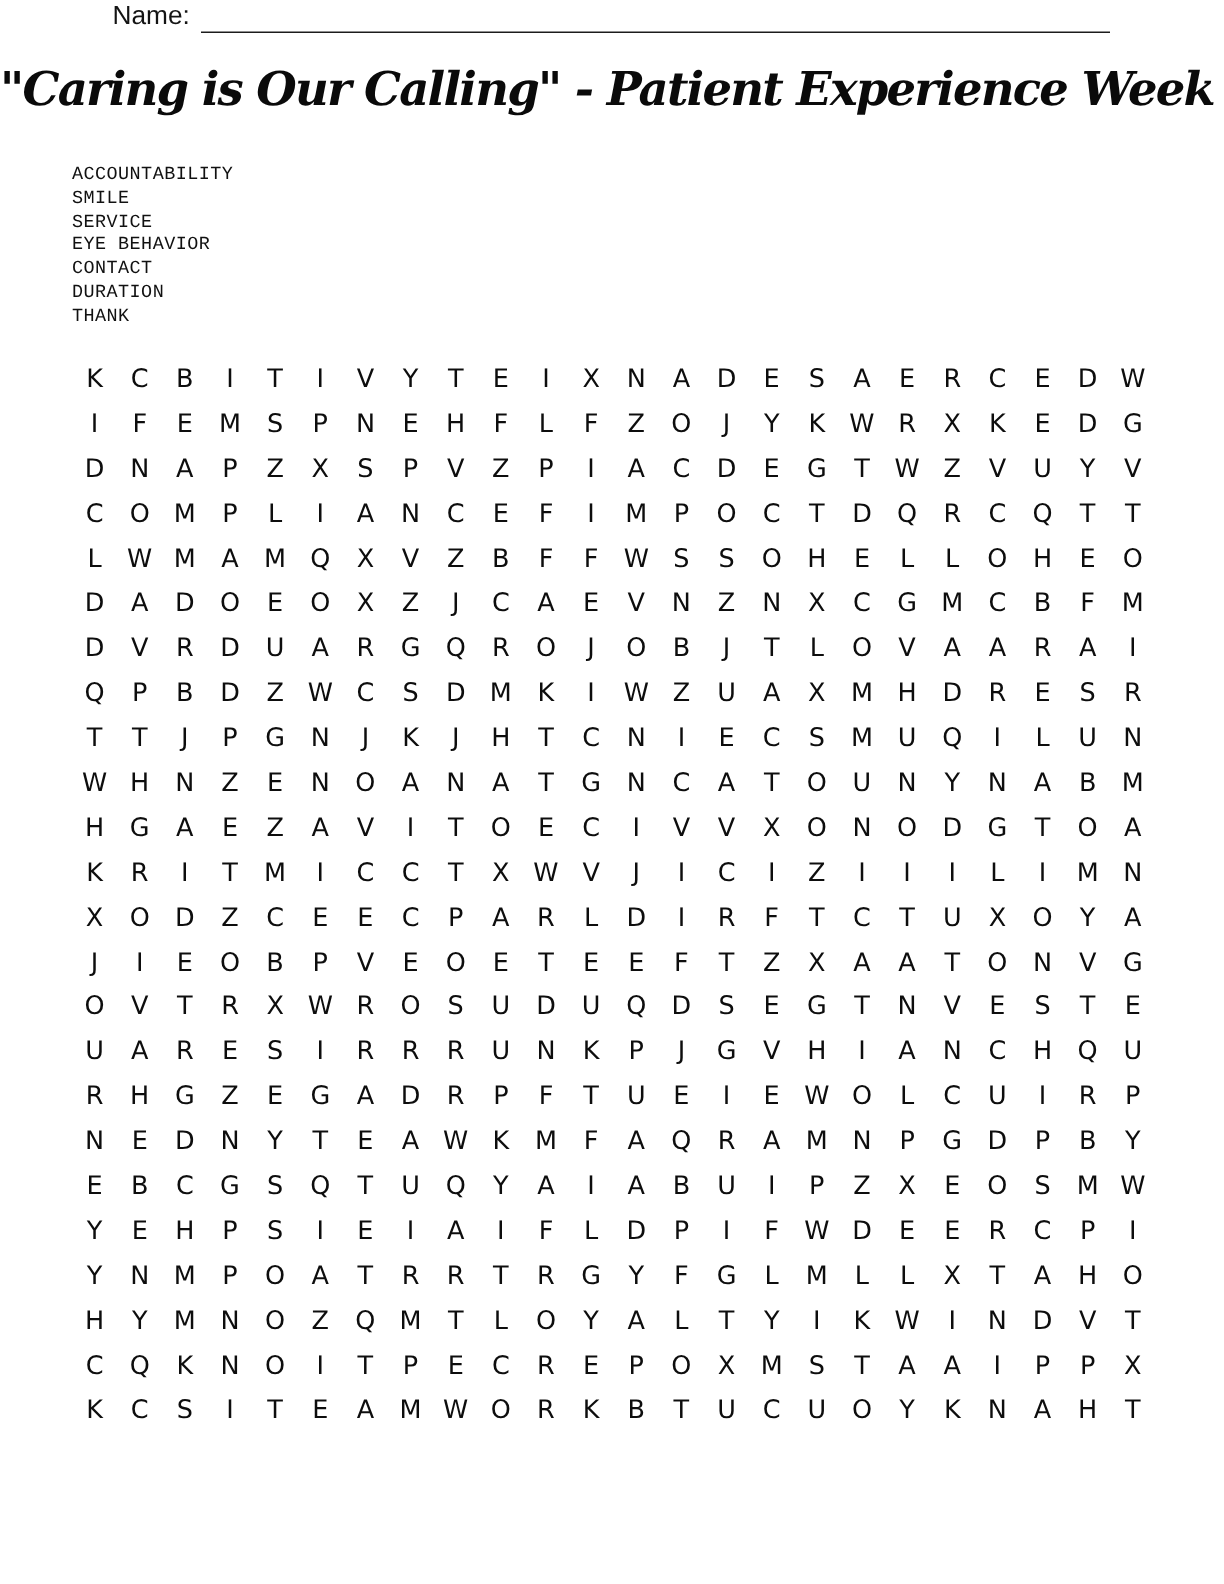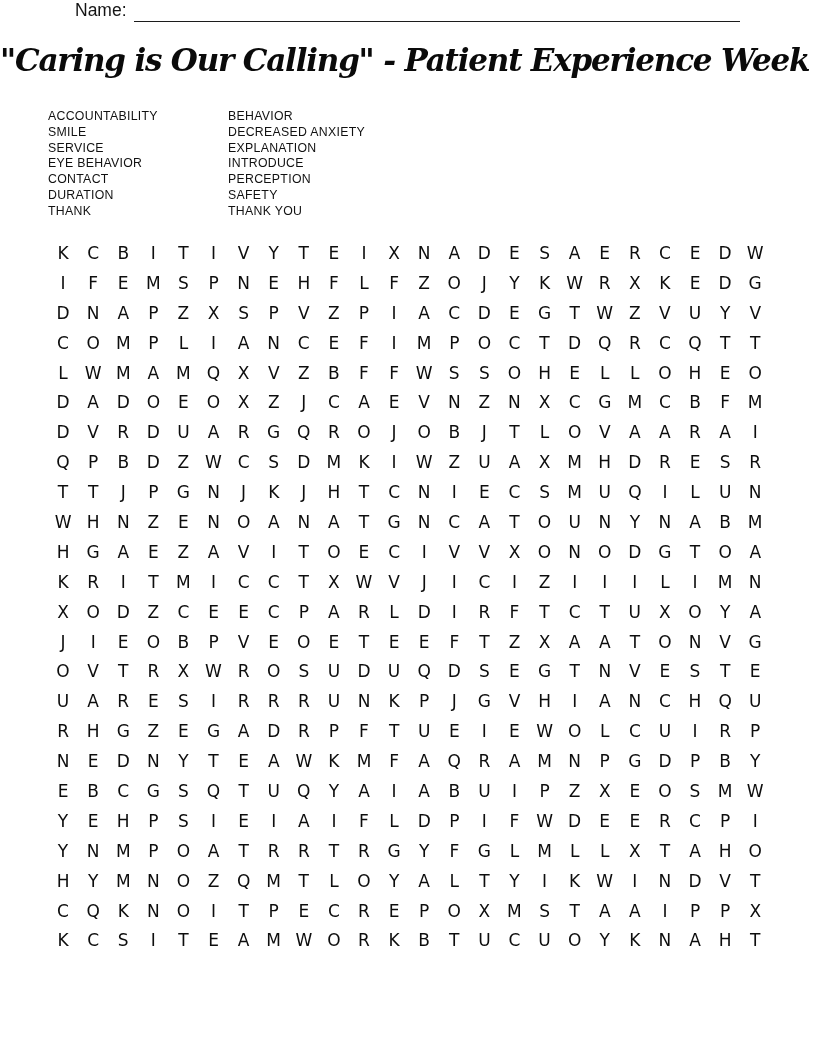--- a/index.html
+++ b/index.html
@@ -24,21 +24,21 @@
     text-align: center;
     font-family: "DejaVu Serif", serif;
     font-style: italic; font-weight: bold;
     font-size: 31px; letter-spacing: -1.2px;
     color: #0a0a0a;
     white-space: nowrap;
   }
   .word-list {
     position: absolute; left: 48px; top: 109px;
     display: grid; grid-template-columns: 180px 180px 180px 180px;
-    font-family: Liberation Sans, sans-serif;
+    font-family: Liberation Mono, monospace;
     font-size: 12.3px; line-height: 15.75px;
     letter-spacing: 0.3px; color: #111111;
   }
   .word-col { display: block; }
   .word-item { white-space: nowrap; }
   .puzzle-grid {
     position: absolute; left: 48px; top: 238px;
     display: grid;
     grid-template-columns: repeat(24, 30.1px);
     grid-auto-rows: 29.9px;
@@ -62,29 +62,20 @@
 <div class="word-list">
     <div class="word-col">
       <div class="word-item">ACCOUNTABILITY</div>
       <div class="word-item">SMILE</div>
       <div class="word-item">SERVICE</div>
       <div class="word-item">EYE BEHAVIOR</div>
       <div class="word-item">CONTACT</div>
       <div class="word-item">DURATION</div>
       <div class="word-item">THANK</div>
     </div>
-    <div class="word-col">
-      <div class="word-item">BEHAVIOR</div>
-      <div class="word-item">DECREASED ANXIETY</div>
-      <div class="word-item">EXPLANATION</div>
-      <div class="word-item">INTRODUCE</div>
-      <div class="word-item">PERCEPTION</div>
-      <div class="word-item">SAFETY</div>
-      <div class="word-item">THANK YOU</div>
-    </div>
   </div>
 
 <div class="puzzle-grid">
     <div class="grid-cell">K</div>
     <div class="grid-cell">C</div>
     <div class="grid-cell">B</div>
     <div class="grid-cell">I</div>
     <div class="grid-cell">T</div>
     <div class="grid-cell">I</div>
     <div class="grid-cell">V</div>

